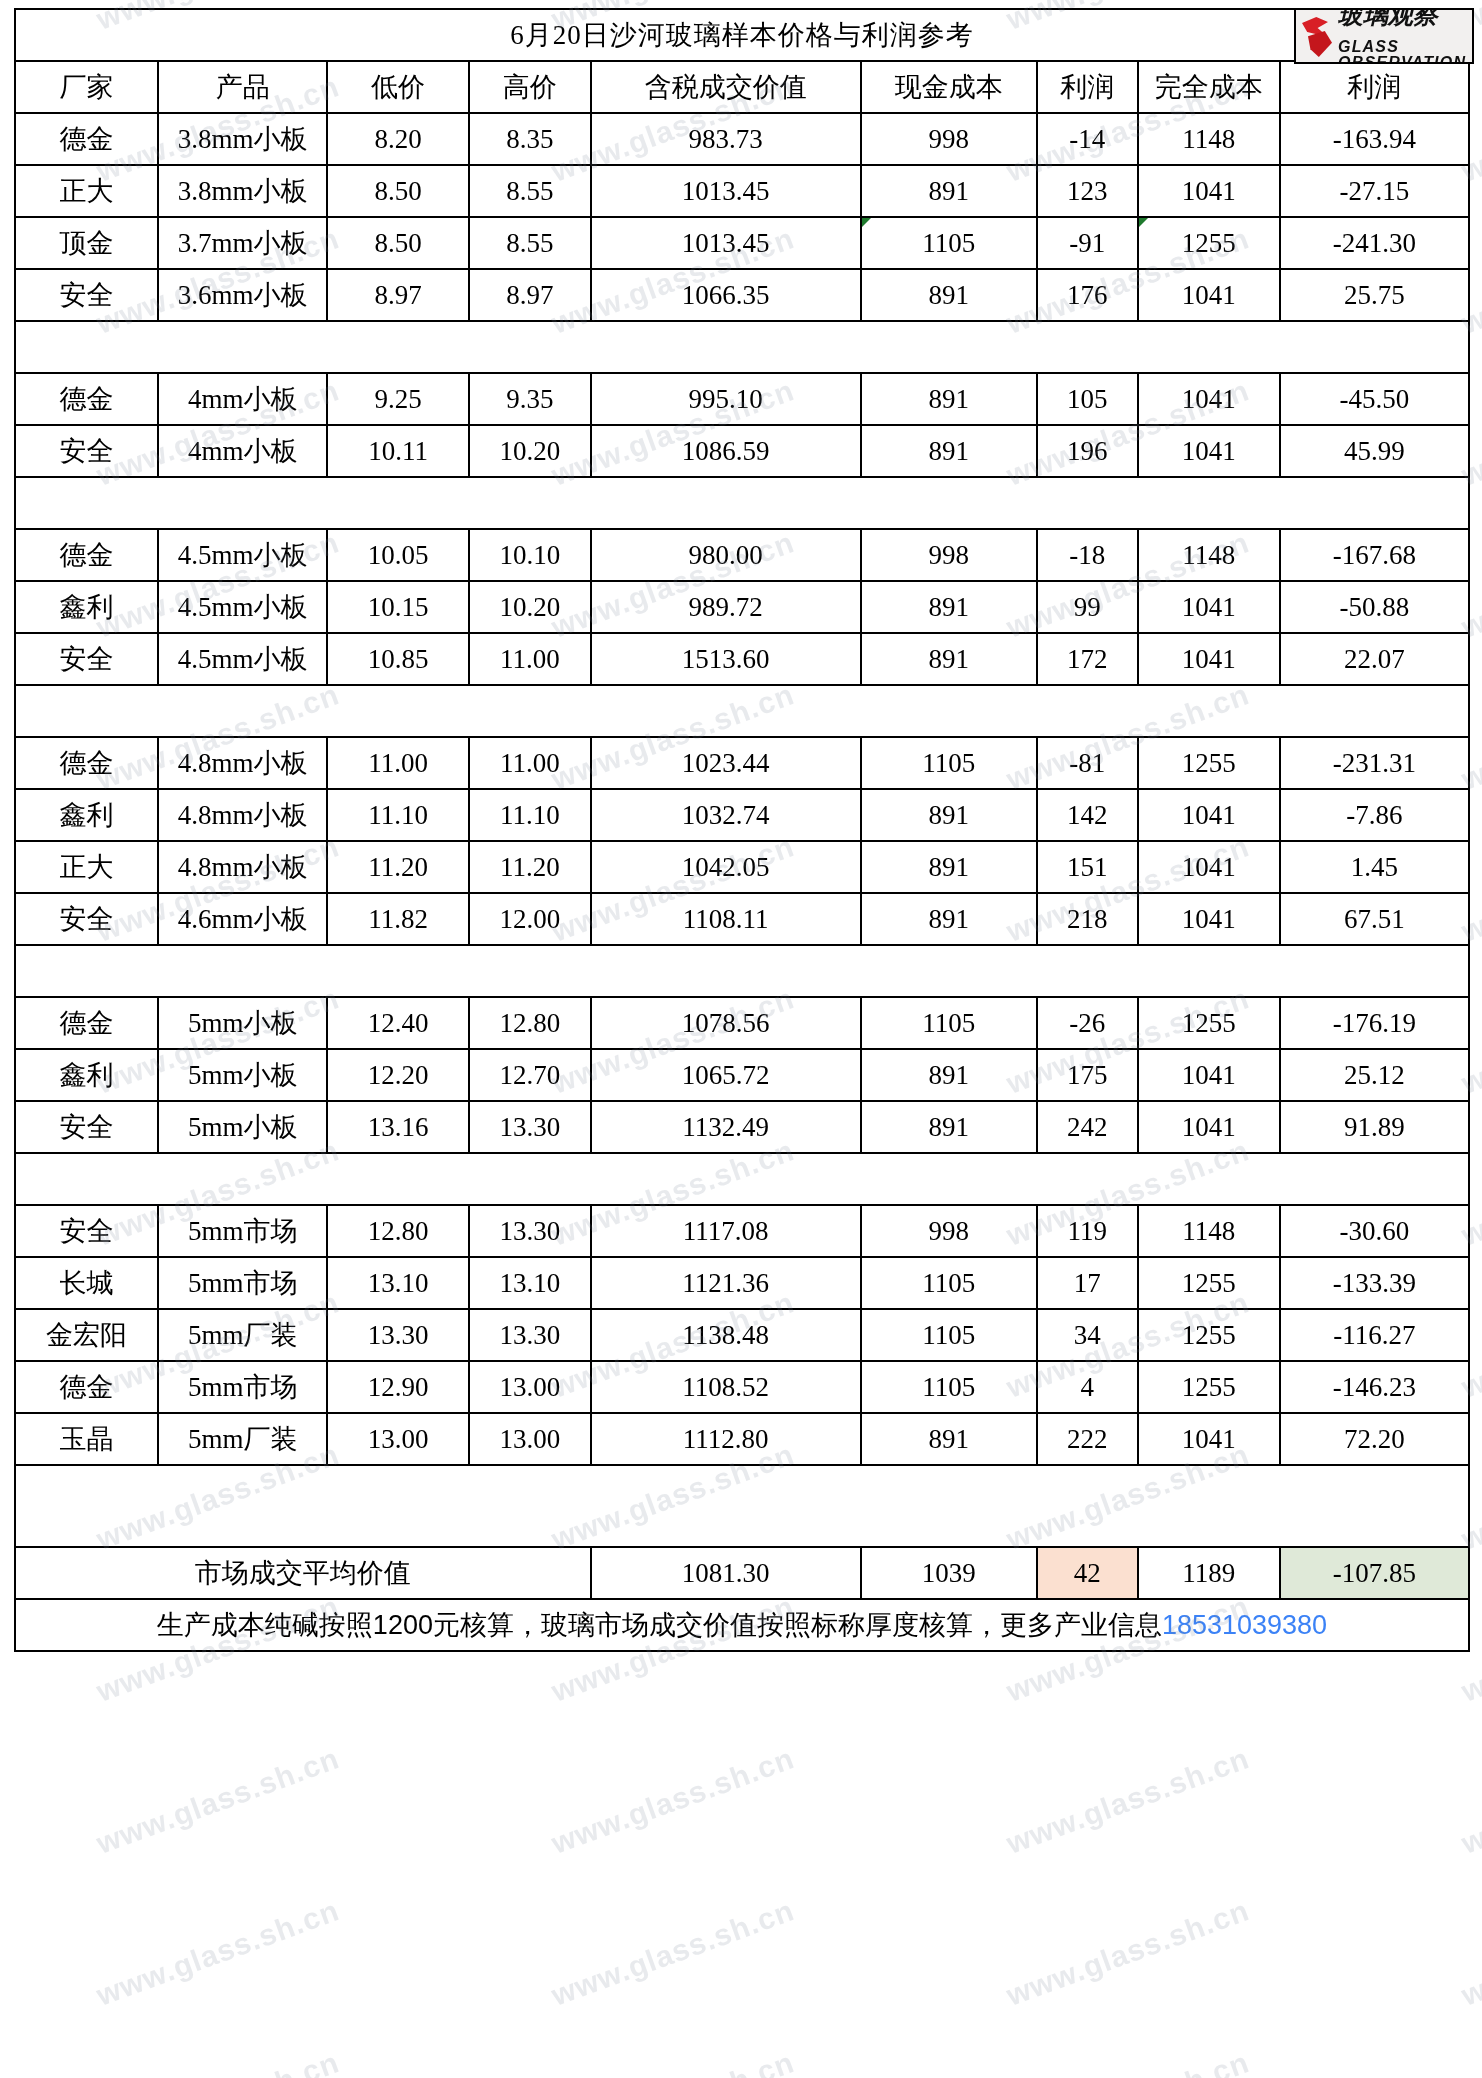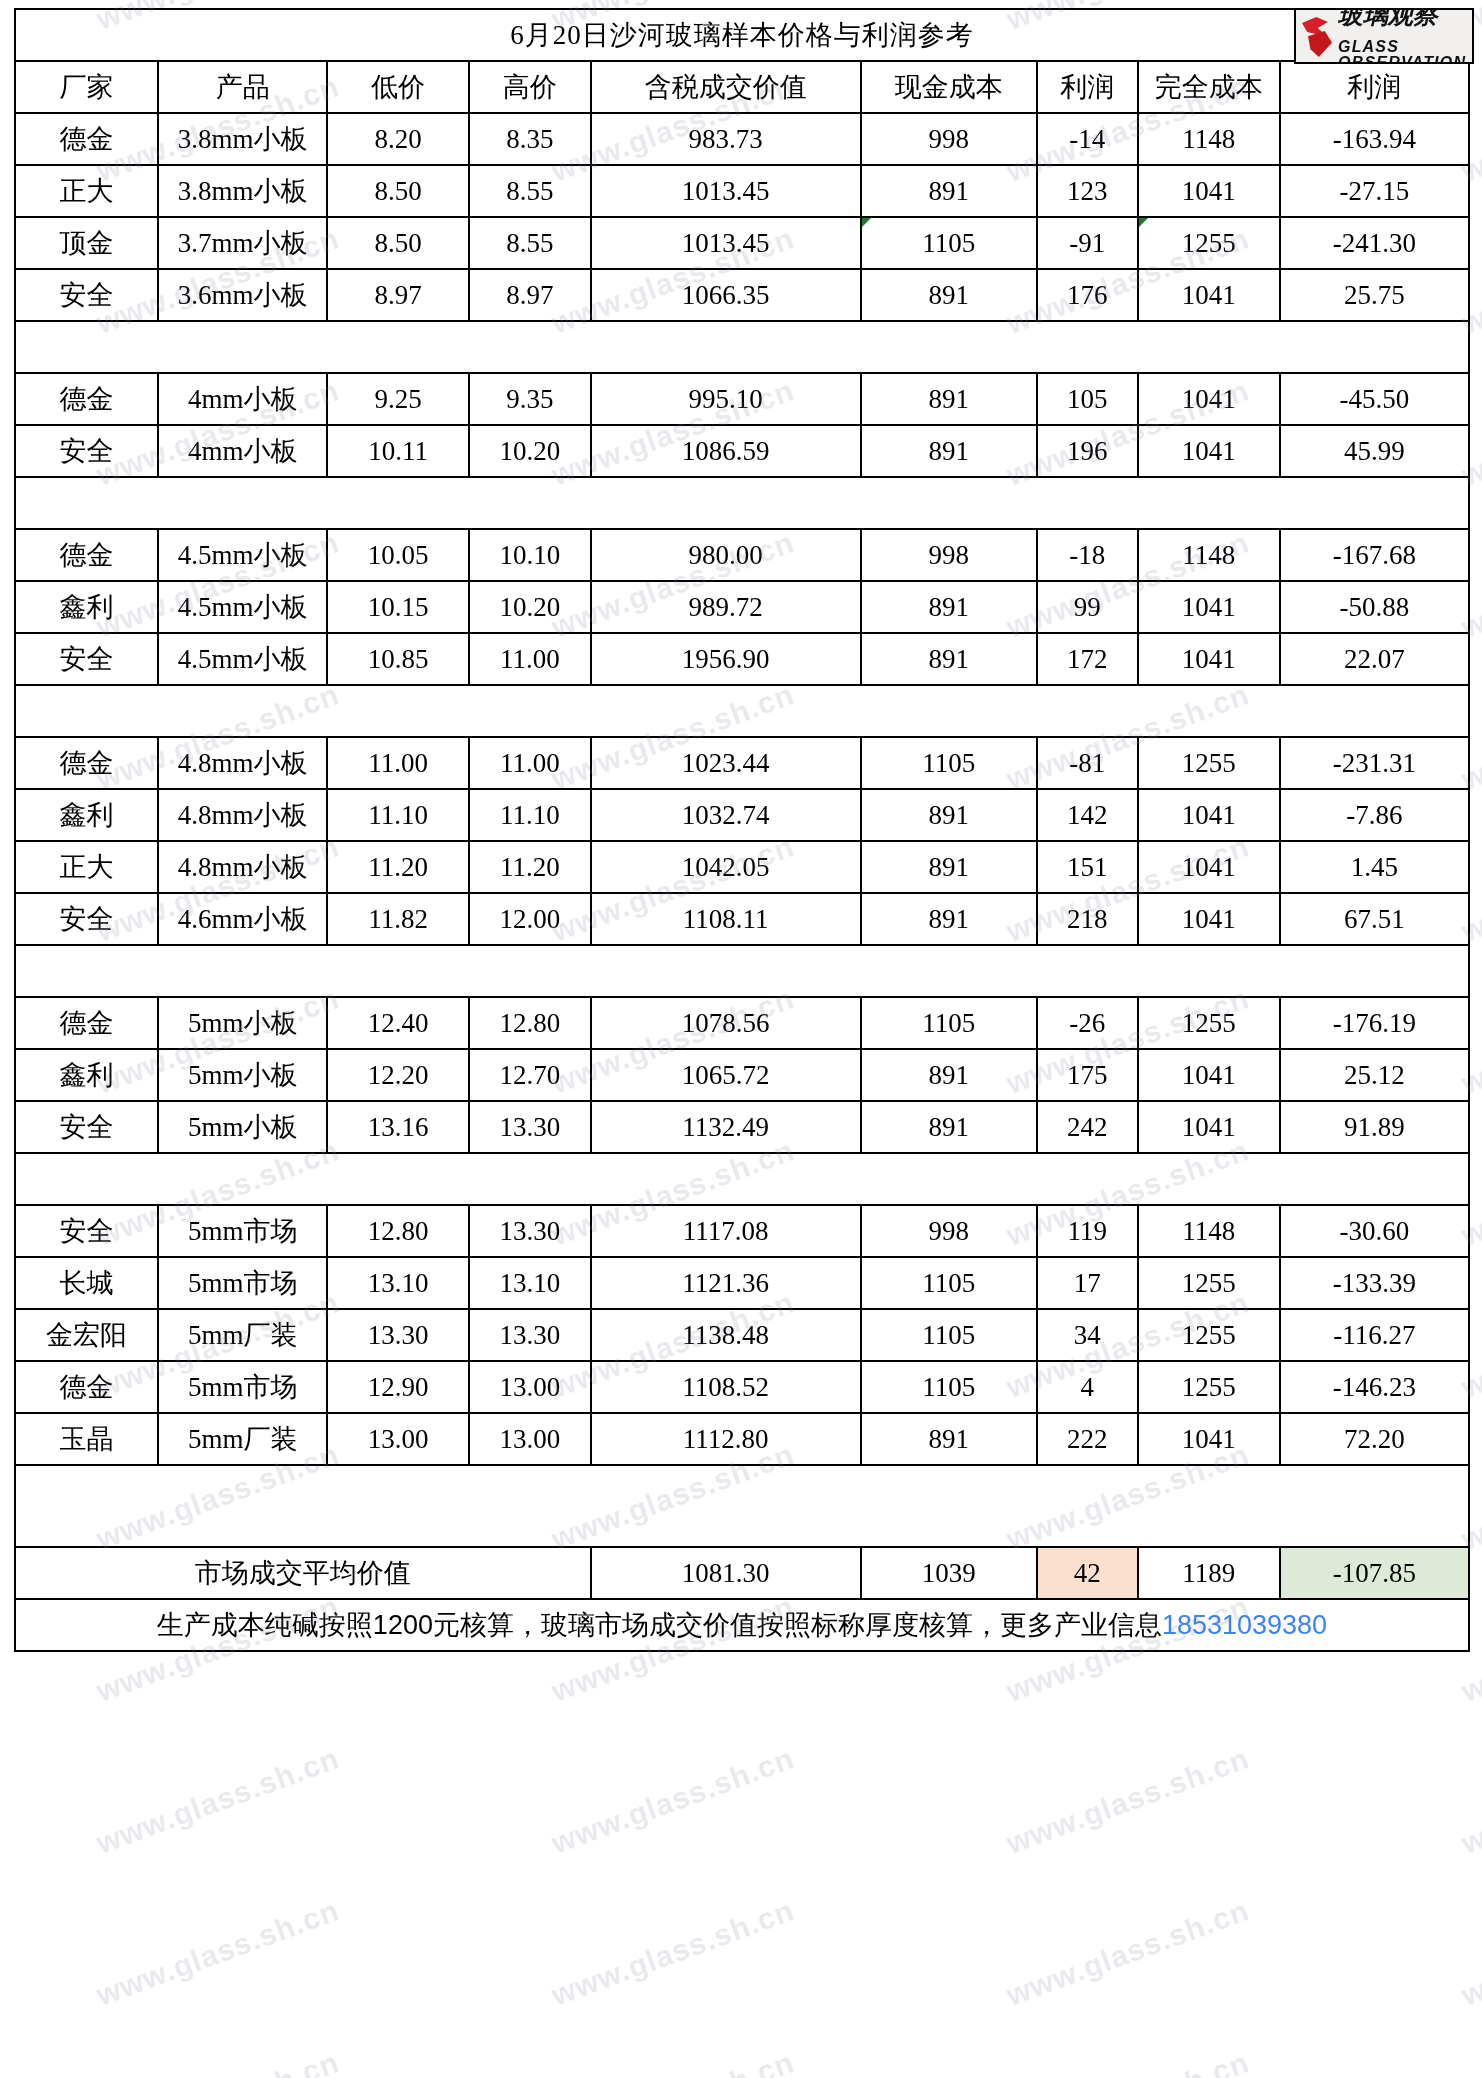--- a/index.html
+++ b/index.html
@@ -309,21 +309,21 @@
           <td class="numcell"><span>891</span></td>
           <td class="numcell pos"><span>99</span></td>
           <td class="numcell"><span>1041</span></td>
           <td class="numcell neg"><span>-50.88</span></td>
         </tr>
         <tr>
           <td class="cn"><span>安全</span></td>
           <td class="prod"><span>4.5mm小板</span></td>
           <td class="numcell"><span>10.85</span></td>
           <td class="numcell"><span>11.00</span></td>
-          <td class="numcell"><span>1956.90</span></td>
+          <td class="numcell"><span>1513.60</span></td>
           <td class="numcell"><span>891</span></td>
           <td class="numcell pos"><span>172</span></td>
           <td class="numcell"><span>1041</span></td>
           <td class="numcell pos"><span>22.07</span></td>
         </tr>
         <tr>
           <td class="blank" colspan="9"></td>
         </tr>
         <tr>
           <td class="cn"><span>德金</span></td>

